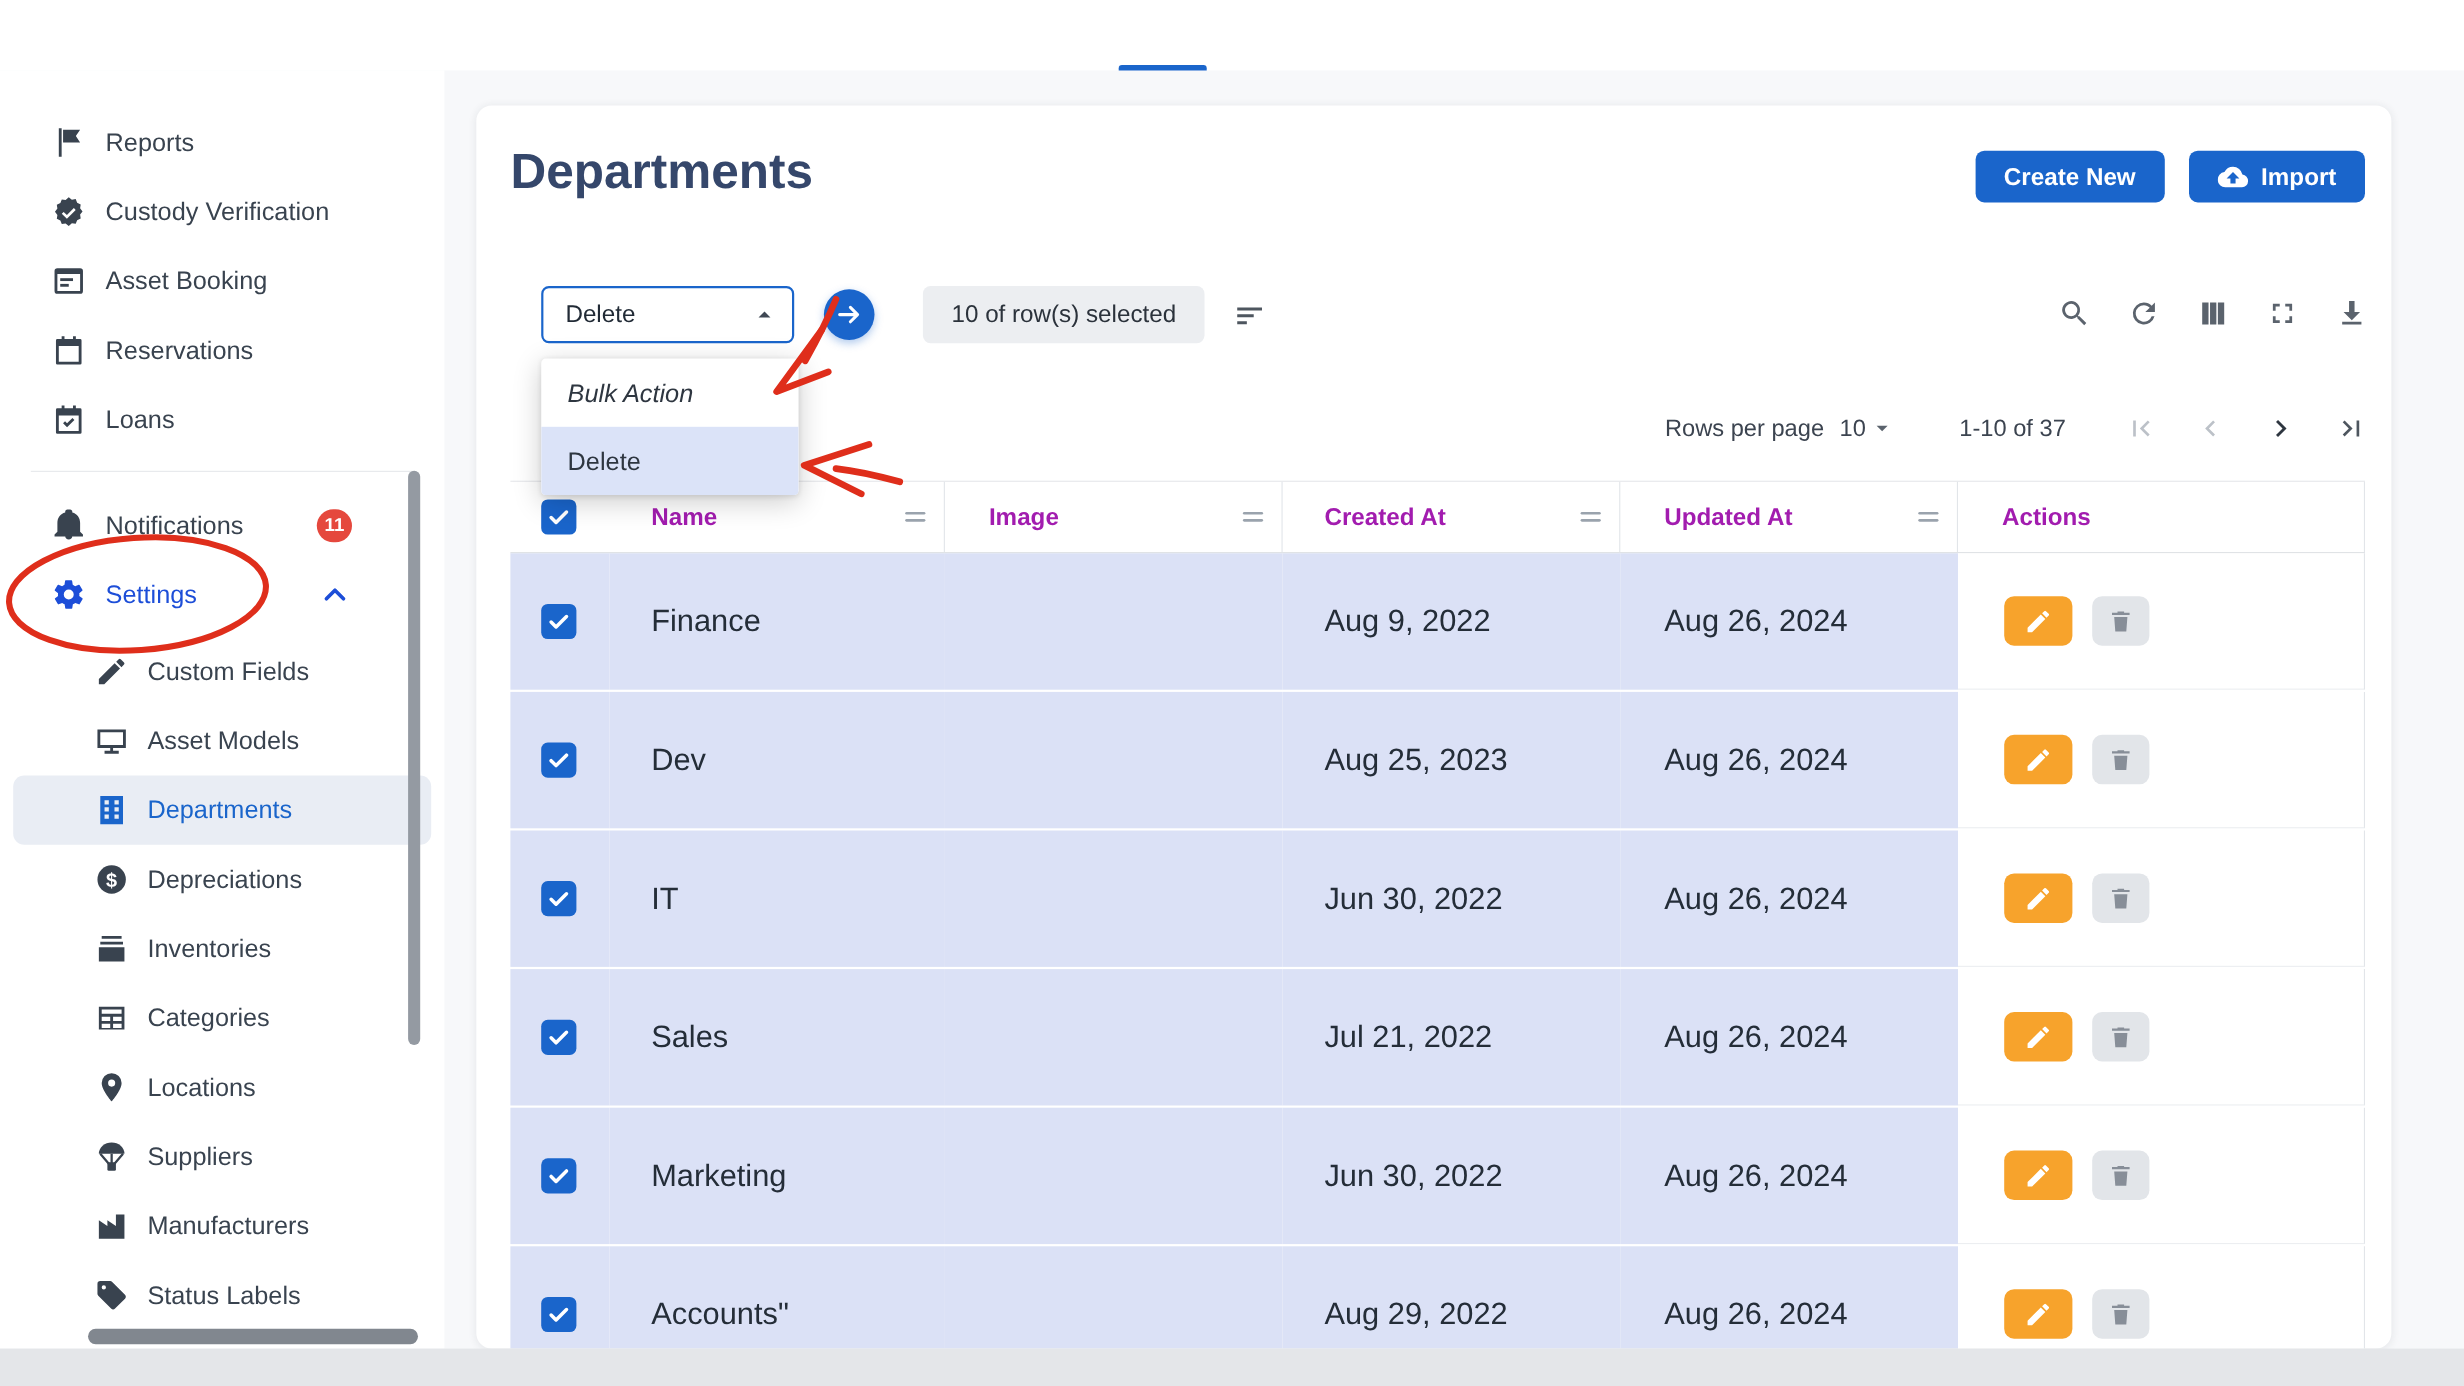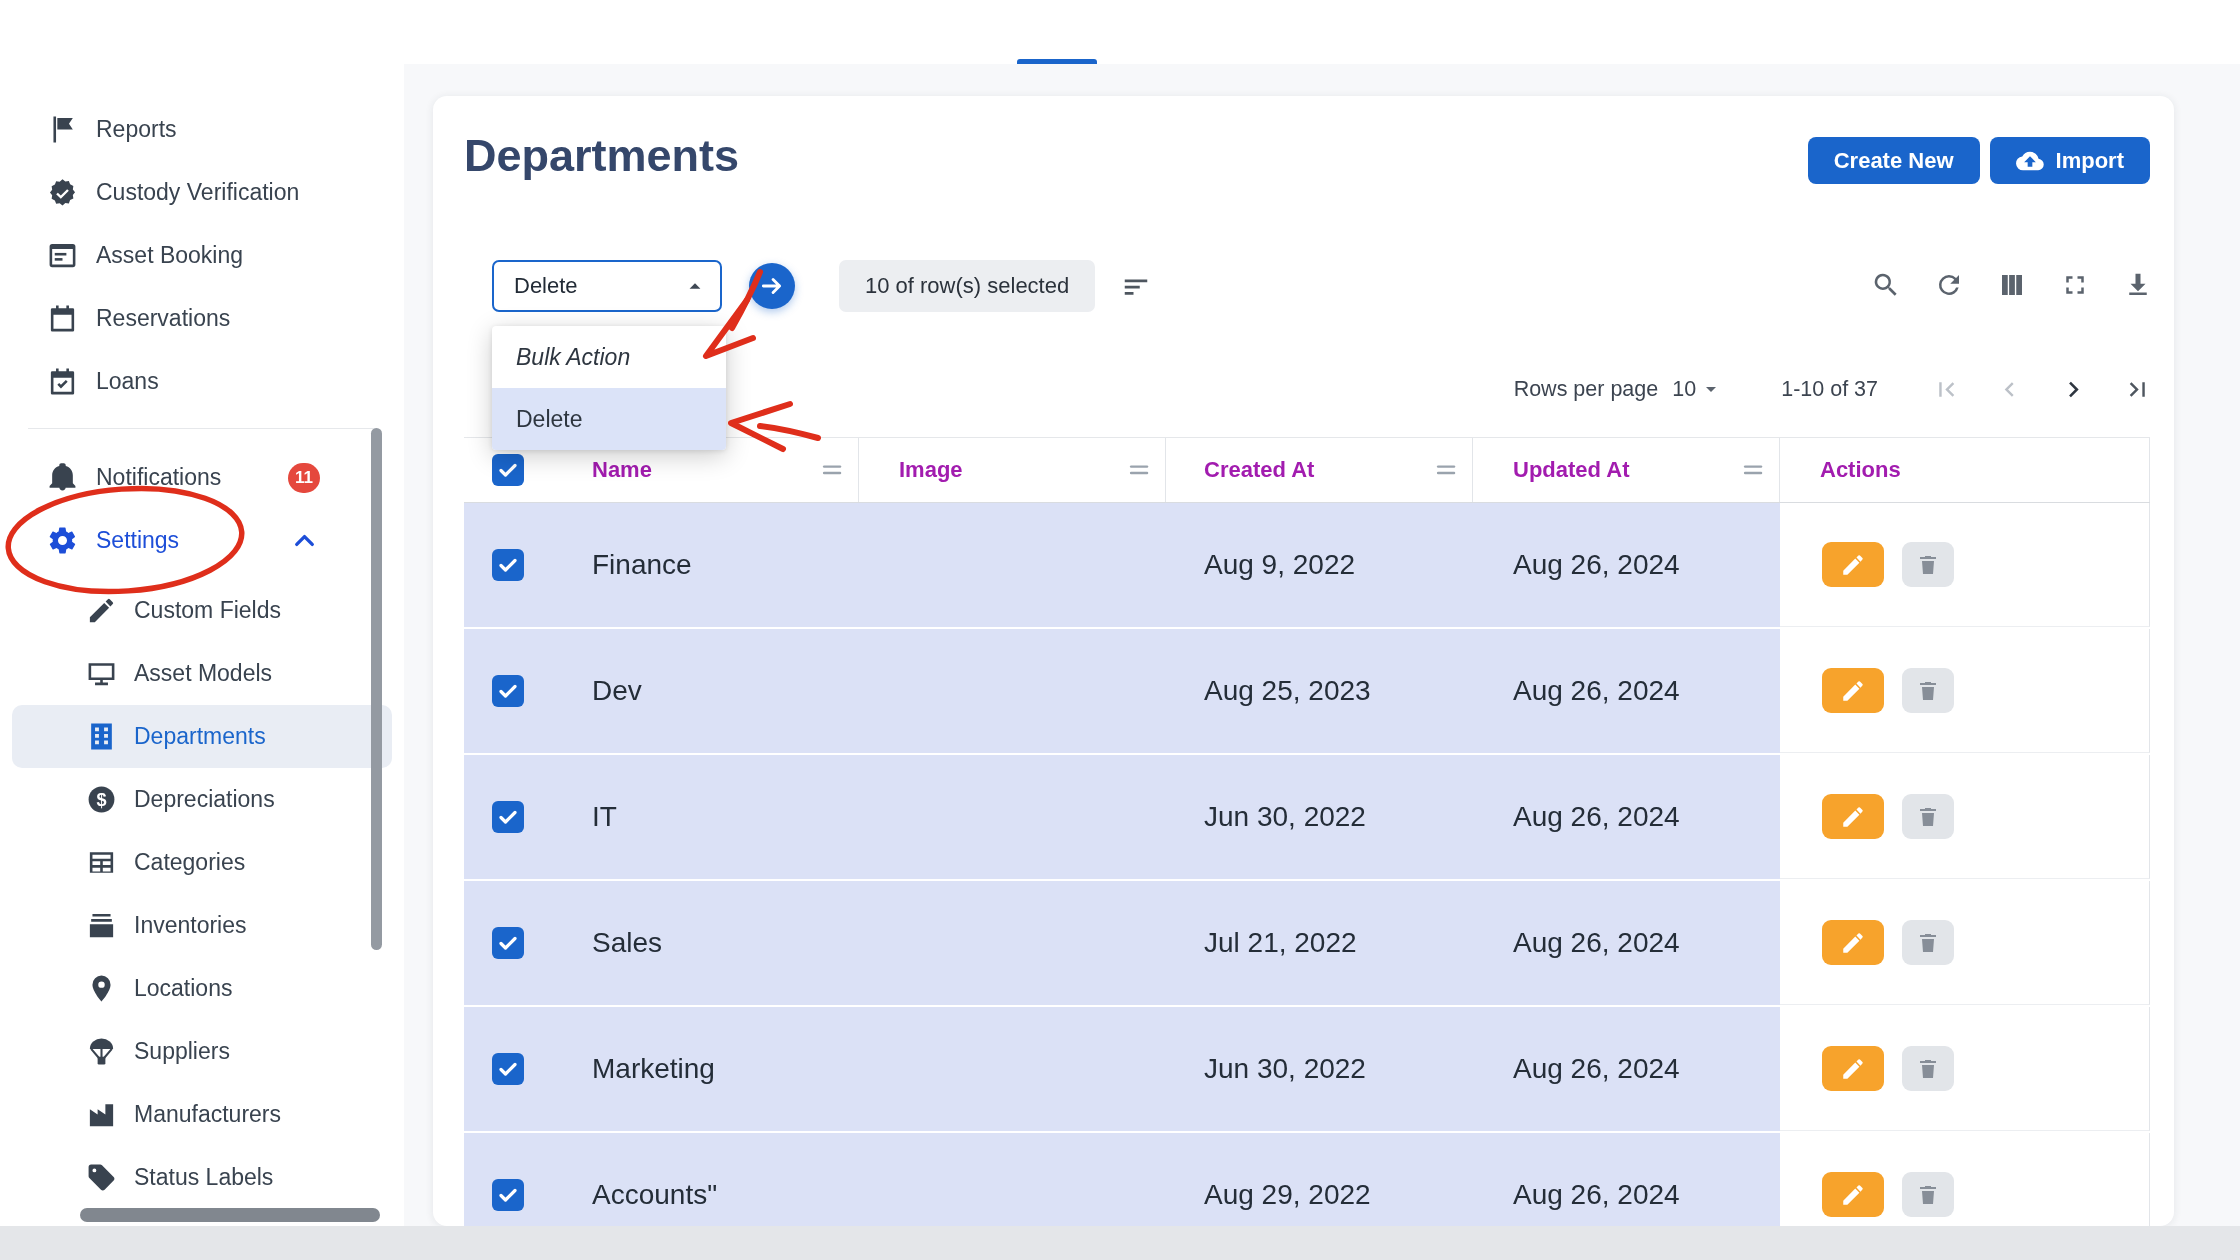--- a/index.html
+++ b/index.html
@@ -27,21 +27,21 @@
   .sub-item .ic { width:31px; height:31px; flex:0 0 31px; color:#39434f; }
   .sub-item .lbl { margin-left:17px; white-space:nowrap; }
   .sub-item.active { background:#e9edf4; }
   .sub-item.active, .sub-item.active .ic { color:#1a65cb; }
   .vscroll { position:absolute; right:22px; top:364px; width:11px; height:522px; border-radius:6px; background:#949aa2; }
   .hscroll { position:absolute; left:80px; top:1208px; width:300px; height:14px; border-radius:7px; background:#81878f; z-index:45; }
 
   
   .card { position:absolute; left:433px; top:96px; width:1741px; height:1130px; background:#fff; border-radius:14px; box-shadow:0 1px 8px rgba(30,40,60,.09); overflow:hidden; }
   .page-title { position:absolute; left:31px; top:34px; font-size:45px; font-weight:700; color:#35476b; }
-  .header-actions { position:absolute; top:41px; right:24px; display:flex; gap:10px; }
+  .header-actions { position:absolute; top:41px; right:24px; display:flex; gap:22px; }
   .btn-primary { height:47px; background:#1a65cb; color:#fff; border:none; border-radius:8px; font-size:22px; font-weight:600; padding:0 26px; display:flex; align-items:center; gap:12px; font-family:inherit; cursor:pointer; }
   .btn-primary .ic { width:28px; height:28px; }
 
   
   .bulk-select { position:absolute; left:59px; top:164px; width:230px; height:52px; border:2px solid #1a65cb; border-radius:7px; display:flex; align-items:center; padding:0 12px 0 20px; font-size:22px; color:#222b36; background:#fff; cursor:pointer; }
   .bulk-select .caret { margin-left:auto; width:26px; height:26px; color:#3f4854; }
   .go-btn { position:absolute; left:316px; top:167px; width:46px; height:46px; border-radius:50%; background:#1a65cb; border:none; display:flex; align-items:center; justify-content:center; box-shadow:0 3px 8px rgba(26,101,203,.35); cursor:pointer; }
   .go-btn svg { width:26px; height:26px; }
   .selected-chip { position:absolute; left:406px; top:164px; height:52px; background:#eceef1; border-radius:7px; display:flex; align-items:center; padding:0 26px; font-size:22px; color:#2b323b; }
   .sort-icon { position:absolute; left:688px; top:176px; width:30px; height:30px; color:#4e565f; cursor:pointer; }
@@ -214,33 +214,33 @@
             <circle cx="12" cy="12" r="10" fill="currentColor"></circle>
             <text x="12" y="17" text-anchor="middle" font-size="14" font-weight="bold" fill="#fff" font-family="sans-serif">$</text>
           </svg>
         </span>
       <span class="lbl">Depreciations</span>
     </div>
 
     <div class="sub-item">
       <span class="ic">
           <svg viewBox="0 0 24 24" fill="currentColor">
+            <path d="M5 3h14v2H5zM4 7h16v2H4zM3 11h18v10H3z"></path>
+          </svg>
+        </span>
+      <span class="lbl">Inventories</span>
+    </div>
+
+    <div class="sub-item">
+      <span class="ic">
+          <svg viewBox="0 0 24 24" fill="currentColor">
             <path fill-rule="evenodd" d="M3 4h18v16H3zm2 2v3h14V6zM5 11v3h6v-3zm8 0v3h6v-3zM5 16v3h6v-3zm8 0v3h6v-3z"></path>
           </svg>
         </span>
       <span class="lbl">Categories</span>
-    </div>
-
-    <div class="sub-item">
-      <span class="ic">
-          <svg viewBox="0 0 24 24" fill="currentColor">
-            <path d="M5 3h14v2H5zM4 7h16v2H4zM3 11h18v10H3z"></path>
-          </svg>
-        </span>
-      <span class="lbl">Inventories</span>
     </div>
 
     <div class="sub-item">
       <span class="ic">
           <svg viewBox="0 0 24 24" fill="currentColor">
             <path fill-rule="evenodd" d="M12 2a7 7 0 0 0-7 7c0 5.2 7 13 7 13s7-7.8 7-13a7 7 0 0 0-7-7zm0 9.5A2.5 2.5 0 1 1 14.5 9 2.5 2.5 0 0 1 12 11.5z"></path>
           </svg>
         </span>
       <span class="lbl">Locations</span>
     </div>

